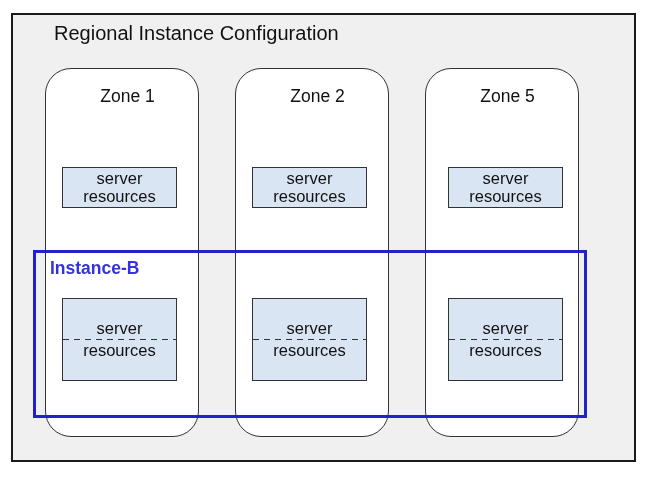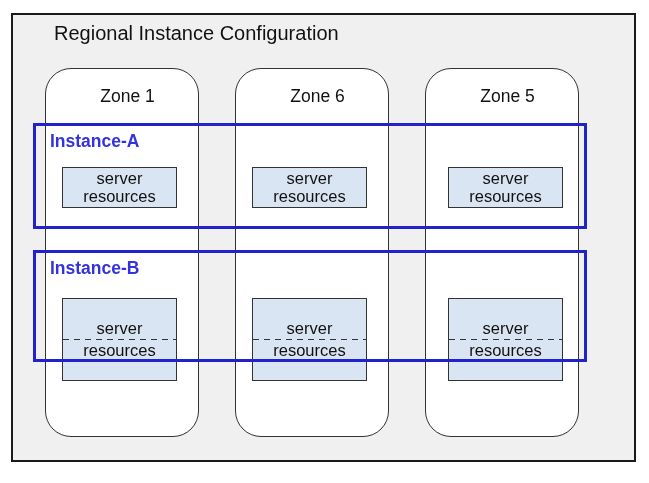--- a/index.html
+++ b/index.html
@@ -63,21 +63,21 @@
     position: absolute;
     left: 33px;
     width: 554px;
     box-sizing: border-box;
     border: 3px solid var(--instance-border, #2222cc);
     background: transparent;
     z-index: 3;
     pointer-events: none;
   }
   .instance-a { top: 123px; height: 106px; }
-  .instance-b { top: 250px; height: 112px; }
+  .instance-b { top: 250px; height: 168px; }
   .instance-label {
     position: absolute;
     left: 14px;
     top: 5px;
     font-weight: bold;
     font-size: 17.5px;
     color: var(--instance-label, #3333dd);
     white-space: nowrap;
   }
   
@@ -118,21 +118,21 @@
 <div class="canvas">
 
   <div class="region"></div>
 
   <div class="title">Regional Instance Configuration</div>
 
   <div class="zone zone-1">
     <div class="zone-label">Zone 1</div>
   </div>
   <div class="zone zone-2">
-    <div class="zone-label">Zone 6</div>
+    <div class="zone-label">Zone 2</div>
   </div>
   <div class="zone zone-3">
     <div class="zone-label">Zone 5</div>
   </div>
 
   <div class="srv row-a col-1">
     <span class="srv-line">server</span>
     <span class="srv-line">resources</span>
   </div>
   <div class="srv row-a col-2">
@@ -153,20 +153,17 @@
     <span class="srv-line">server</span>
     <span class="dashed-divider"></span>
     <span class="srv-line">resources</span>
   </div>
   <div class="srv row-b col-3">
     <span class="srv-line">server</span>
     <span class="dashed-divider"></span>
     <span class="srv-line">resources</span>
   </div>
 
-  <div class="instance instance-a">
-    <span class="instance-label">Instance-A</span>
-  </div>
   <div class="instance instance-b">
     <span class="instance-label">Instance-B</span>
   </div>
 
 </div>
 
 </body></html>

